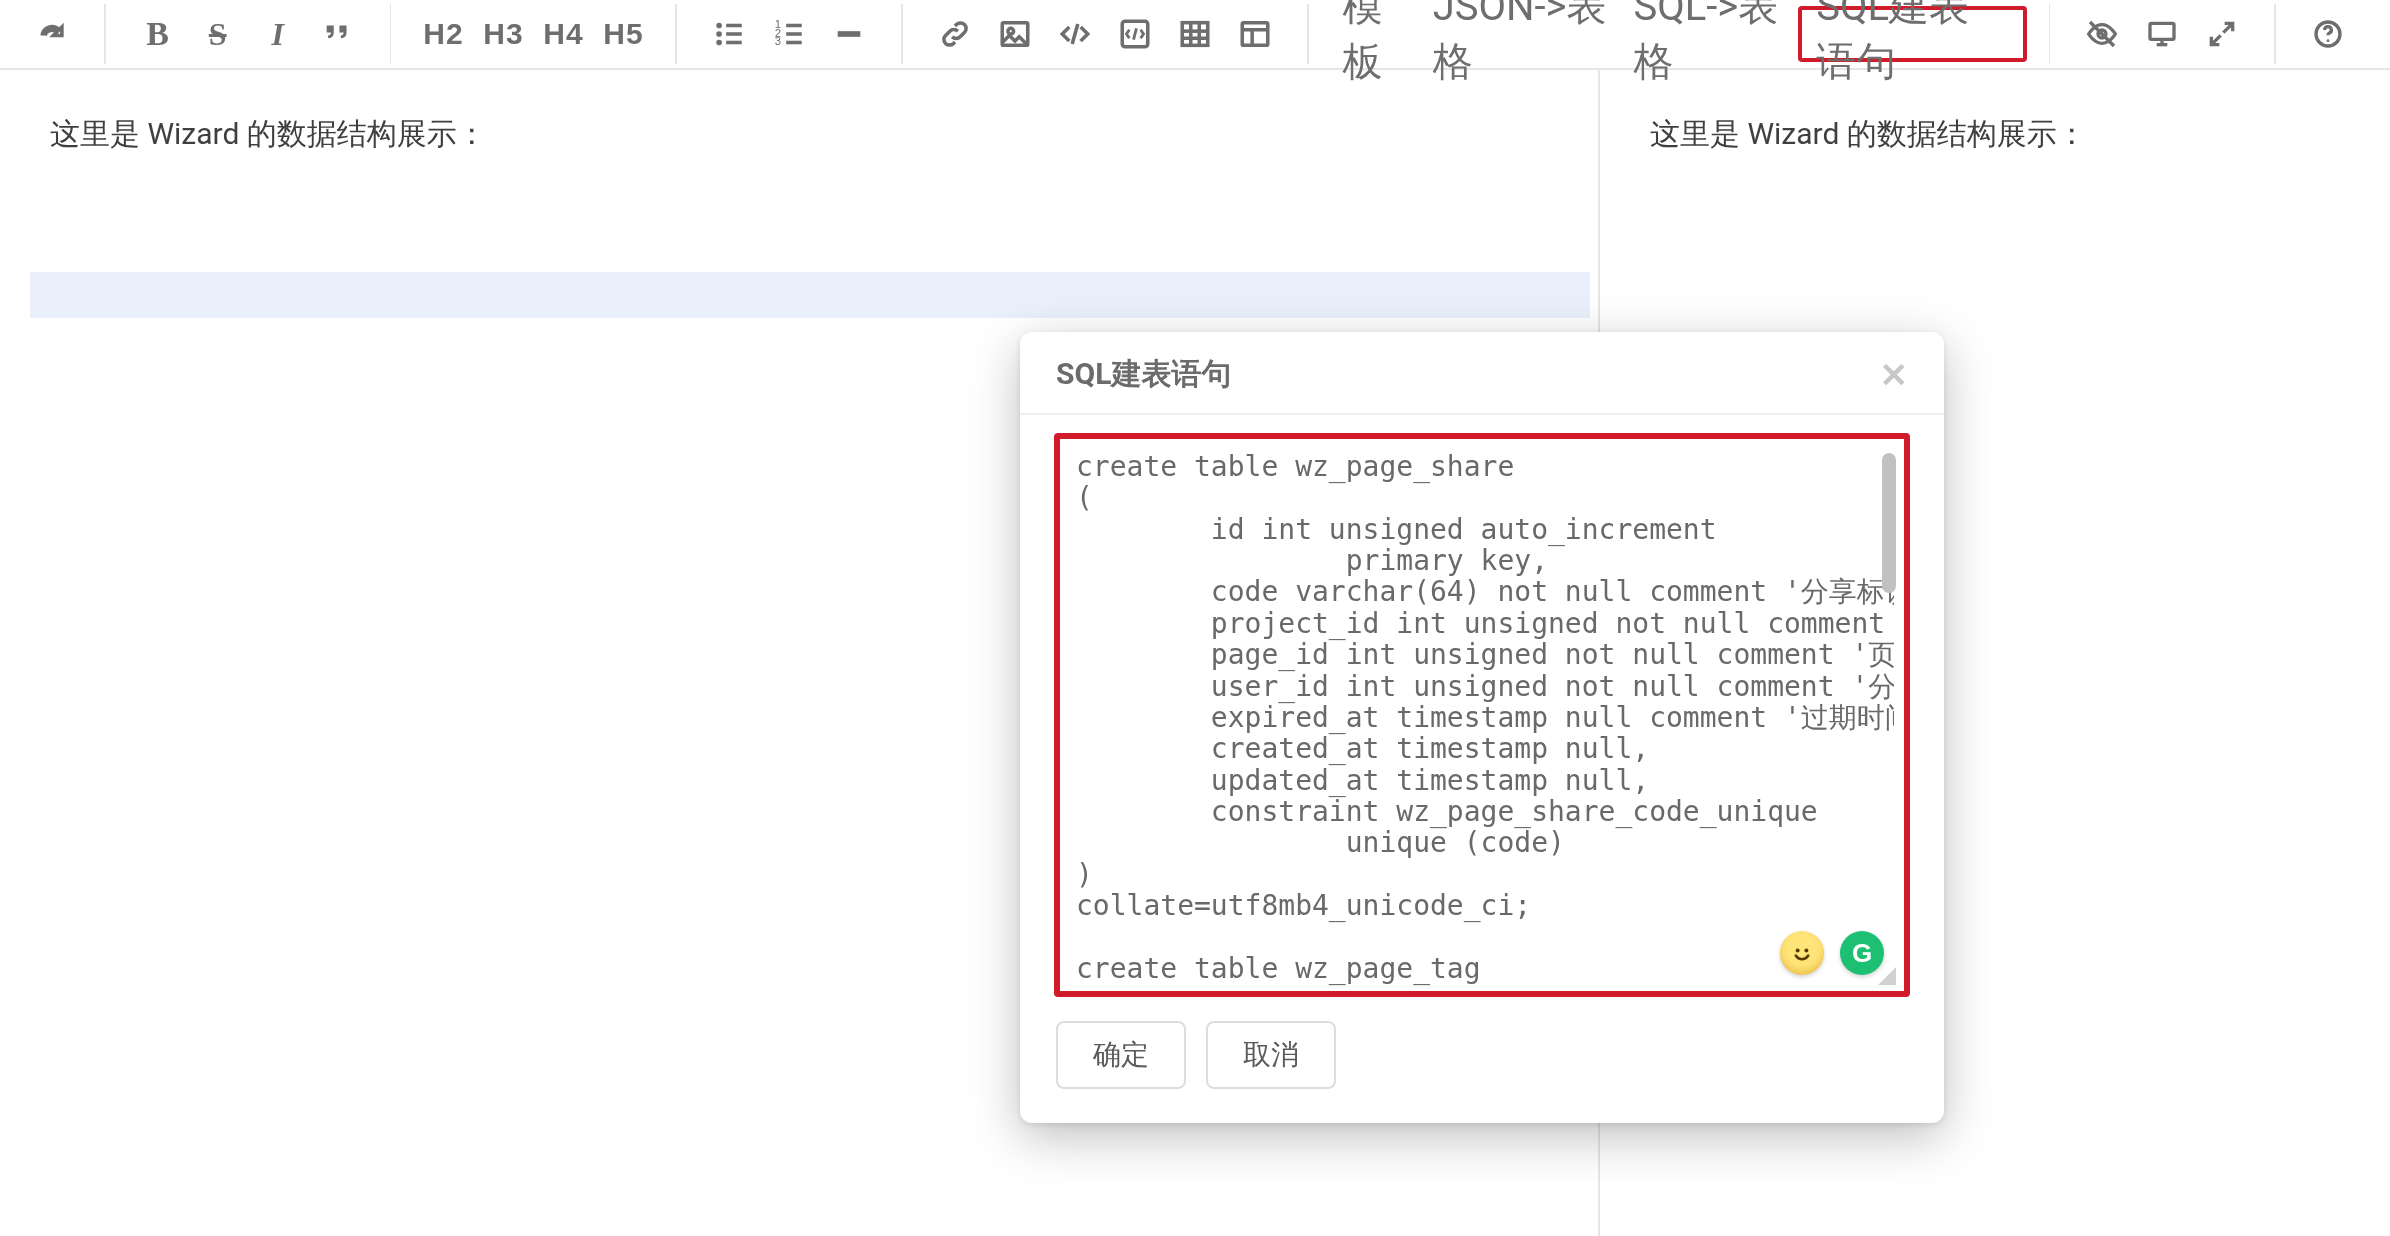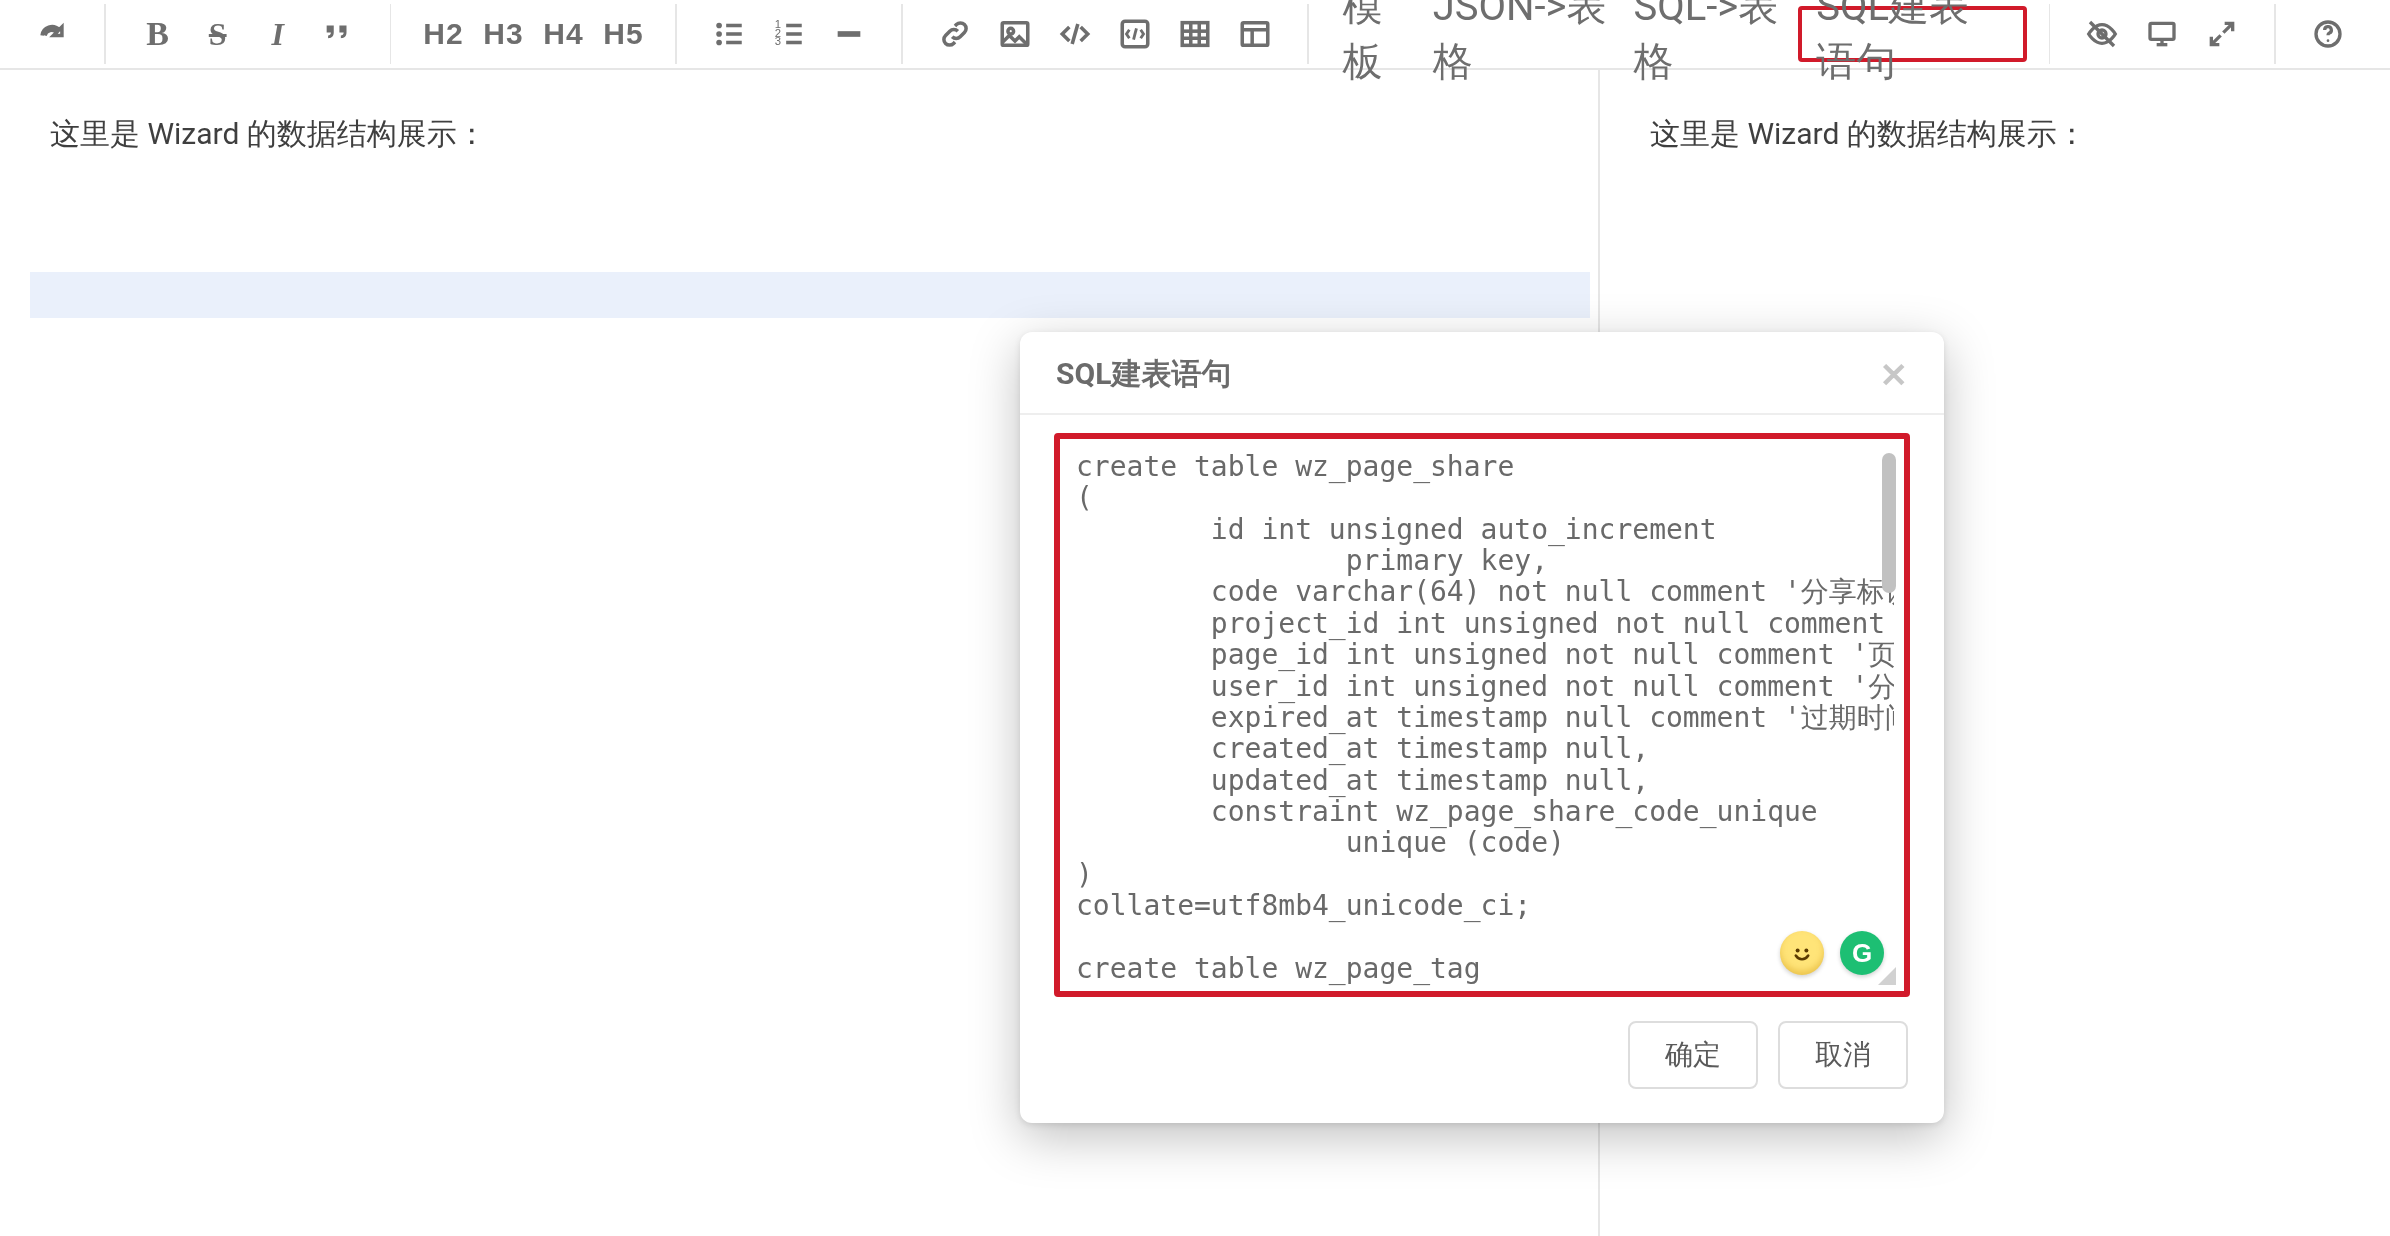--- a/index.html
+++ b/index.html
@@ -215,21 +215,20 @@
     background: #1dbf73;
     color: #ffffff;
     font-weight: 700;
     font-family: Arial, sans-serif;
     font-size: 26px;
     box-shadow: 0 2px 4px rgba(0,0,0,0.18);
   }
 
   .modal-foot {
     display: flex;
-    justify-content: flex-end;
     gap: 20px;
     padding: 14px 36px 34px 36px;
   }
   .mbtn {
     min-width: 126px;
     height: 64px;
     border: 2px solid #dddddd;
     border-radius: 8px;
     background: #ffffff;
     font-size: 28px;

